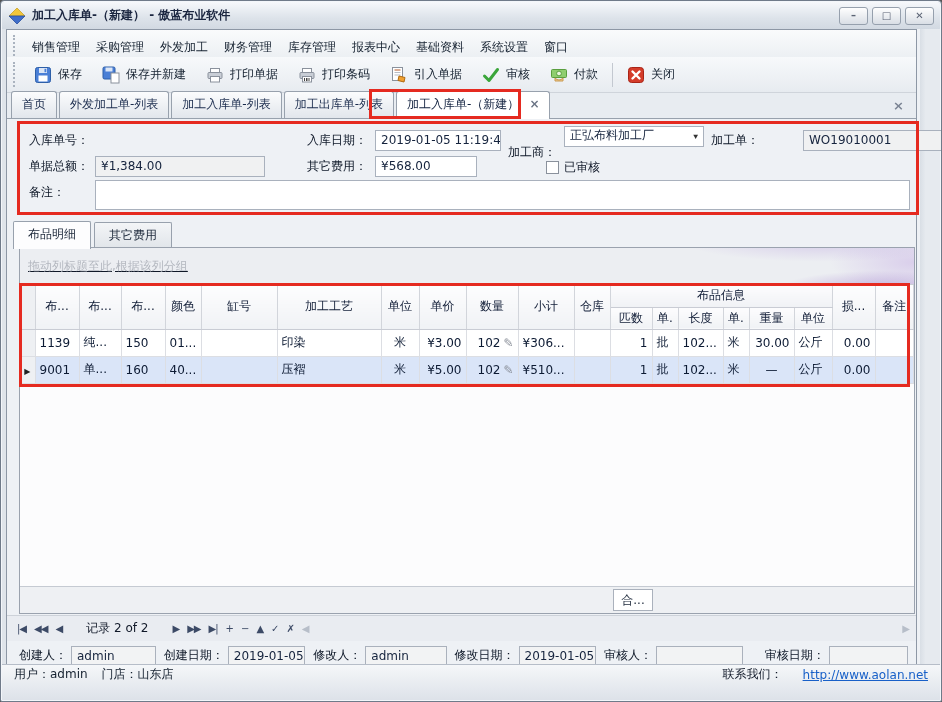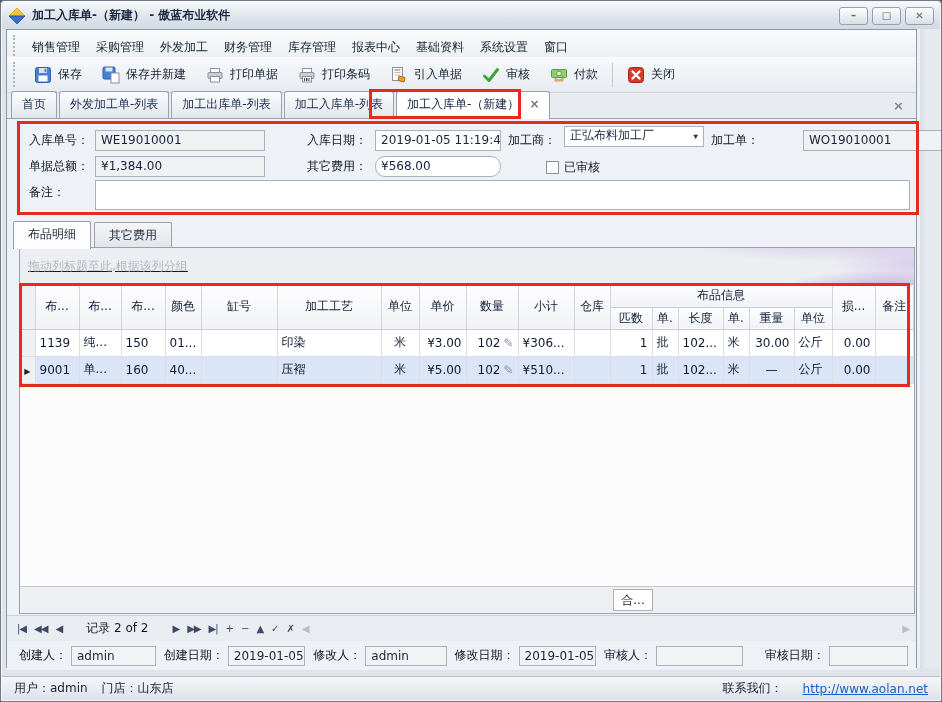--- a/index.html
+++ b/index.html
@@ -142,23 +142,23 @@
     position:absolute; left:0; top:611px; right:0; height:29px;
     background:#eef1f5; display:flex; align-items:center; padding:0 8px; gap:4px;
   }
   .a-lbl { color:#0c1626; white-space:nowrap; margin-left:4px; }
   .a-input {
     height:20px; border:1px solid #aab1bc; background:#f2f3f4; padding:1px 5px;
     color:#15233d; overflow:hidden; white-space:nowrap; line-height:16px;
   }
   
   .statusbar {
-    position:absolute; left:1px; right:1px; bottom:1px; height:24px;
+    position:absolute; left:1px; right:1px; bottom:1px; height:36px;
     background:linear-gradient(#f5f7f9,#dde2e9); border-top:1px solid #b6bdc8;
-    display:flex; align-items:center; padding:0 12px; border-radius:0 0 2px 2px;
+    display:flex; align-items:flex-end; padding:17px 12px; border-radius:0 0 2px 2px;
   }
   .sb-left { display:flex; gap:14px; color:#14202f; }
   .sb-right { margin-left:auto; display:flex; gap:20px; align-items:center; }
   .sb-link { color:#1860c8; text-decoration:underline; }
   
   .annot { position:absolute; border:3px solid #e52a20; pointer-events:none; z-index:10; }
   .annot-tab  { left:368px; top:88px;  width:152px; height:30px; }
   .annot-form { left:16px;  top:120px; width:902px; height:94px; }
   .annot-grid { left:18px;  top:282px; width:891px; height:104px; }
 </style>
@@ -274,47 +274,46 @@
           <rect x="1.5" y="1.5" width="15" height="15" rx="3" fill="#d43c2a" stroke="#a82417"></rect>
           <path d="M5.5 5.5 L12.5 12.5 M12.5 5.5 L5.5 12.5" stroke="#fff" stroke-width="2.4" stroke-linecap="round"></path>
         </svg>
         <span>关闭</span>
       </div>
     </div>
 
     <div class="tabstrip">
       <div class="dtab">首页</div>
       <div class="dtab">外发加工单-列表</div>
+      <div class="dtab">加工入库单-列表</div>
       <div class="dtab">加工出库单-列表</div>
-      <div class="dtab">加工入库单-列表</div>
       <div class="dtab active">
         <span>加工入库单-（新建）</span><span class="tab-x">×</span>
       </div>
       <span class="strip-x">×</span>
     </div>
 
     <div class="formpanel">
       <span class="f-lbl" style="left:10px; top:8px;">入库单号：</span>
-      <div class="f-input ro" style="left:76px; top:8px; width:170px;">WE19010001</div>
       <span class="f-lbl" style="left:288px; top:8px;">入库日期：</span>
       <div class="f-combo" style="left:356px; top:8px; width:126px;">
         <span>2019-01-05 11:19:48</span>
       </div>
-      <span class="f-lbl" style="left:489px; top:8px;">加工商：</span>
+      <span class="f-lbl" style="left:489px; top:20px;">加工商：</span>
       <div class="f-combo" style="left:545px; top:4px; width:140px;font-family:Liberation Mono, monospace;">
         <span>正弘布料加工厂</span>
           <span class="arrow">▼</span>
       </div>
       <span class="f-lbl" style="left:692px; top:8px;">加工单：</span>
       <div class="f-input ro" style="left:784px; top:8px; width:143px;">WO19010001</div>
 
       <span class="f-lbl" style="left:10px; top:34px;">单据总额：</span>
       <div class="f-input ro" style="left:76px; top:34px; width:170px;">¥1,384.00</div>
       <span class="f-lbl" style="left:288px; top:34px;">其它费用：</span>
-      <div class="f-input" style="left:356px; top:34px; width:126px;border-radius:10px;">¥568.00</div>
+      <div class="f-input" style="left:356px; top:34px; width:102px;">¥568.00</div>
       <div class="chk-wrap" style="left:489px; top:37px;padding-left:38px;">
         <div class="chk"></div>
         <span>已审核</span>
       </div>
 
       <span class="f-lbl" style="left:10px; top:60px;">备注：</span>
       <div class="f-ta" style="left:76px; top:58px; width:815px;"></div>
     </div>
 
     <div class="subtabs">

